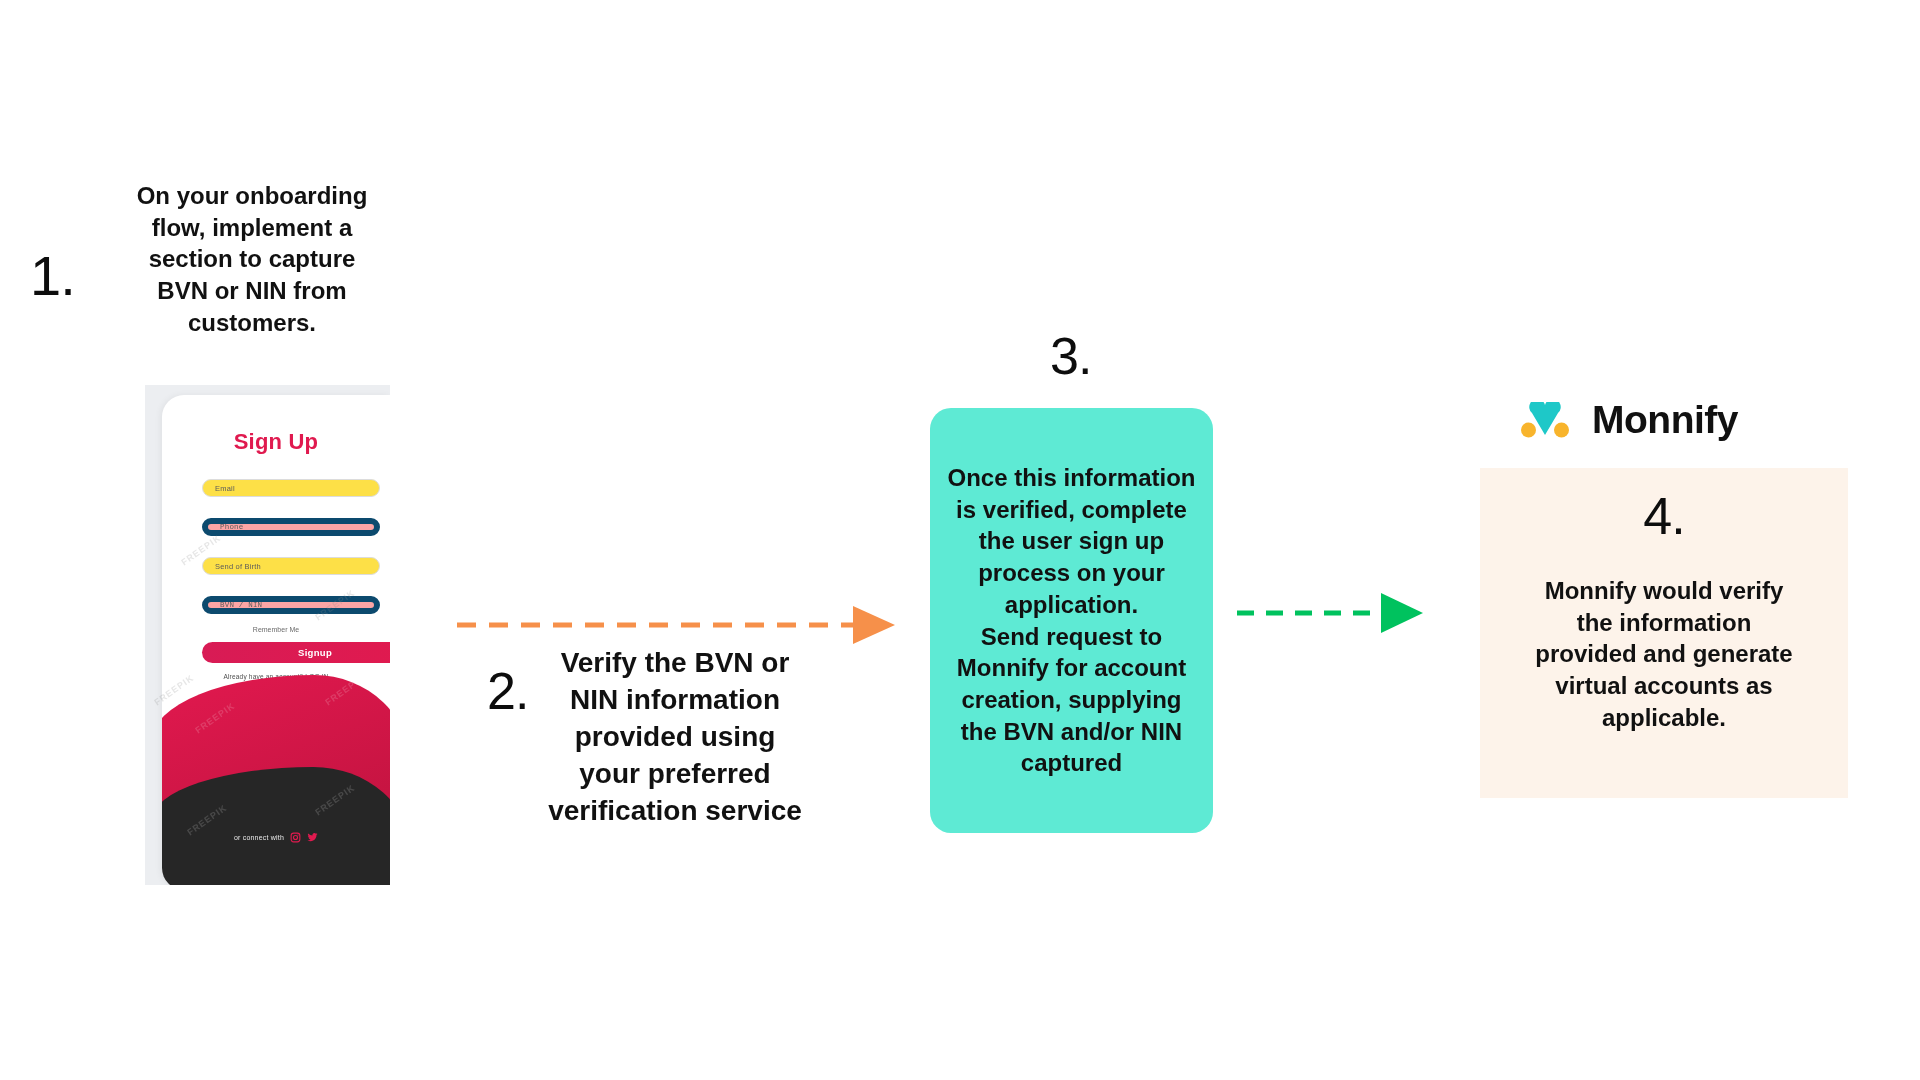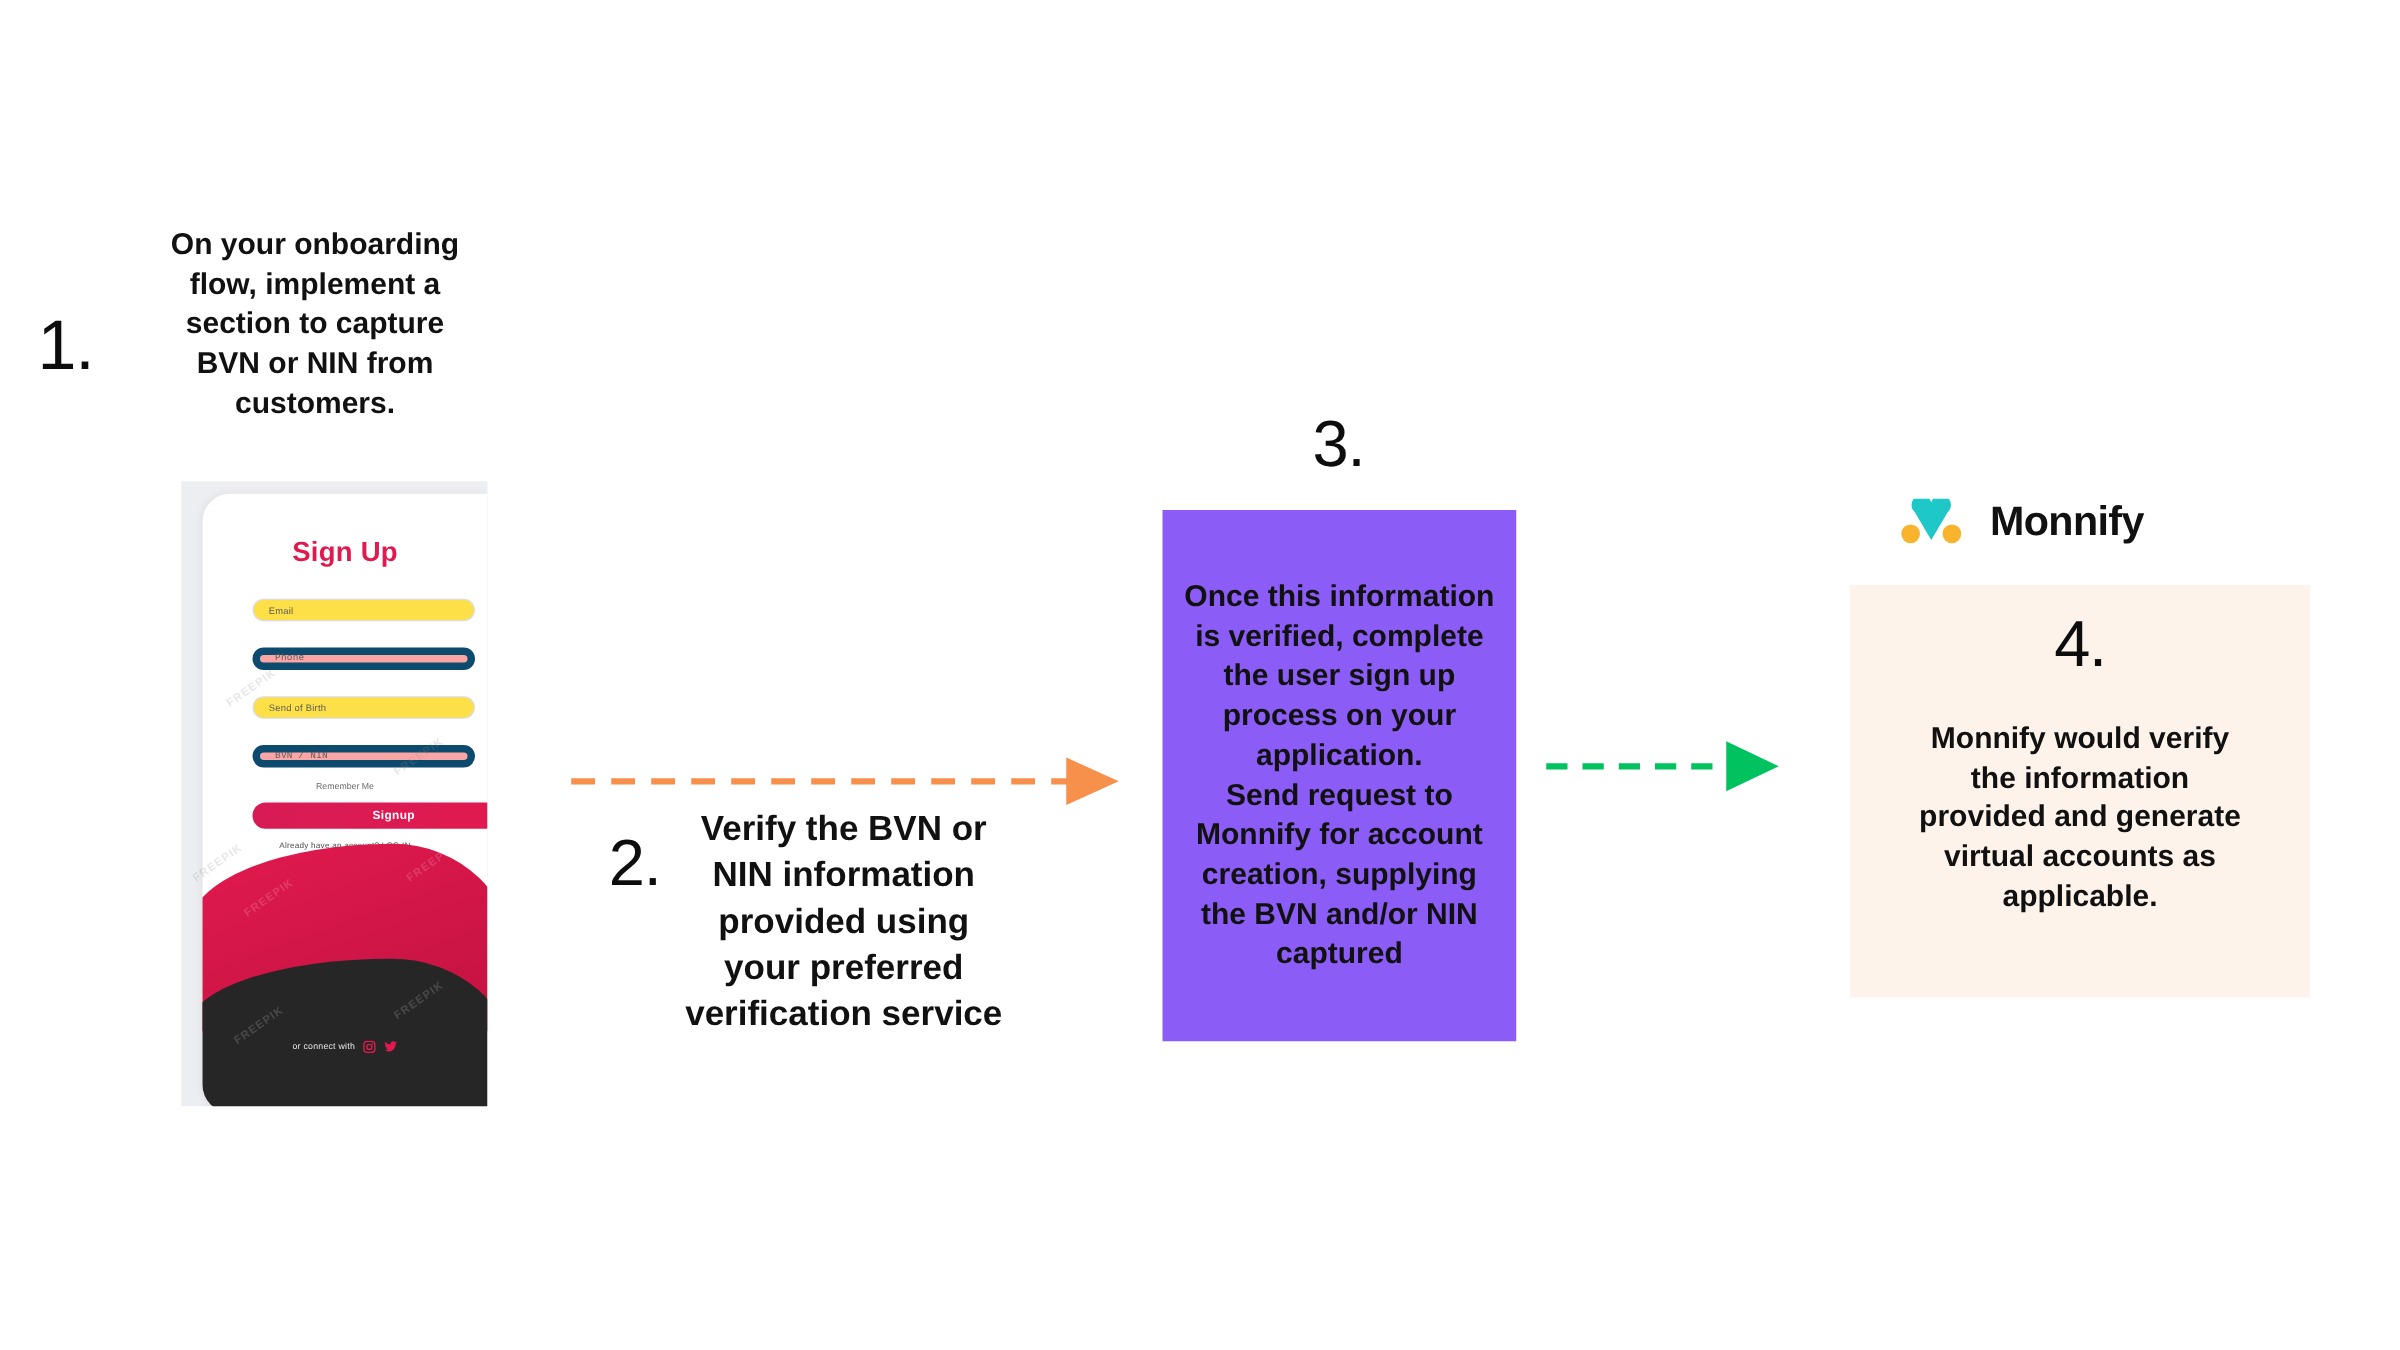--- a/index.html
+++ b/index.html
@@ -228,24 +228,25 @@
     left: 1050px;
     top: 330px;
     font-size: 52px;
   }
   #box-step3 {
     position: absolute;
     left: 930px;
     top: 408px;
     width: 283px;
     height: 425px;
-    background: #8b5cf6;
+    background: #5eead4;
     display: flex;
     align-items: center;
     justify-content: center;
+    border-radius: 21px;
   }
   #step3-text {
     position: static;
     width: 250px;
     text-align: center;
     font-size: 24px;
     line-height: 1.32;
     white-space: pre-line;
   }
 
@@ -262,21 +263,21 @@
   #brand-row {
     position: absolute;
     left: 1520px;
     top: 398px;
     display: flex;
     align-items: center;
     gap: 22px;
   }
   #brand-mark { width: 50px; height: 36px; display: block; }
   #brand-word {
-    font-size: 33px;
+    font-size: 39px;
     font-weight: 700;
     color: #111111;
     letter-spacing: -0.5px;
   }
 
   
   #box-step4 {
     position: absolute;
     left: 1480px;
     top: 468px;

